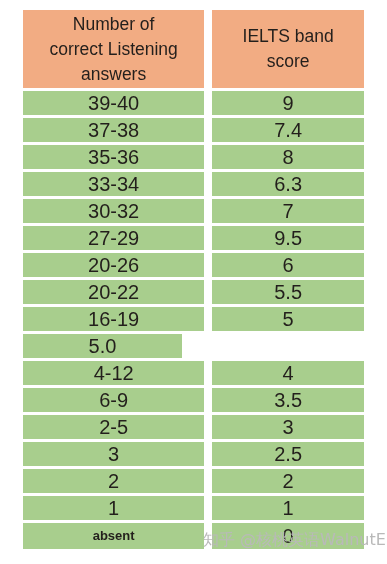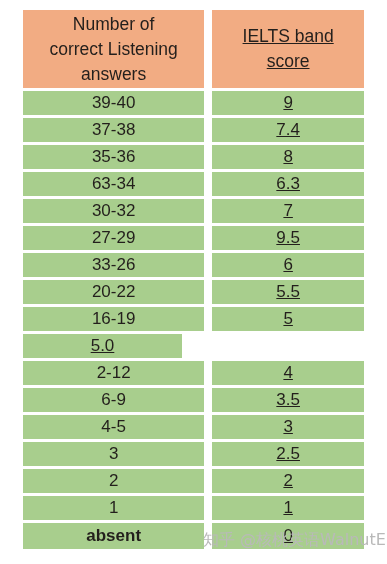--- a/index.html
+++ b/index.html
@@ -34,43 +34,43 @@
   .cell {
     box-sizing: border-box;
     display: flex;
     align-items: center;
     justify-content: center;
     text-align: center;
     color: #231f1c;
   }
 
   .col-left  { width: 190px; }
-  .col-right { width: 159px; text-decoration: underline; }
+  .col-right { width: 159px; }
 
   
   .header-row .cell {
     background: #f2ac83;
     height: 78px;
     font-size: 17.5px;
     line-height: 25px;
     padding: 0 4px;
     flex-direction: column;
   }
   .header-row .hline { display: block; white-space: nowrap; }
   .header-row .bold  { font-weight: normal; }
 
   
   .data-row .cell {
     background: #a8ce8d;
     height: 24px;
-    font-size: 17px;
+    font-size: 20px;
     line-height: 24px;
   }
   .data-row.last .cell { height: 26px; line-height: 26px; }
-  .data-row .cell.strong { font-weight: bold; font-size: 17px; }
+  .data-row .cell.strong { font-weight: bold; font-size: 13px; }
 
   
   #watermark {
     position: absolute;
     left: 203px;
     top: 530px;
     font-size: 16px;
     line-height: 20px;
     color: #b9b9b9;
     white-space: nowrap;
@@ -101,56 +101,56 @@
   </div>
   <div class="table-row data-row">
     <div class="cell col-left">37-38</div>
     <div class="cell col-right">7.4</div>
   </div>
   <div class="table-row data-row">
     <div class="cell col-left">35-36</div>
     <div class="cell col-right">8</div>
   </div>
   <div class="table-row data-row">
-    <div class="cell col-left">63-34</div>
+    <div class="cell col-left">33-34</div>
     <div class="cell col-right">6.3</div>
   </div>
   <div class="table-row data-row">
     <div class="cell col-left">30-32</div>
     <div class="cell col-right">7</div>
   </div>
   <div class="table-row data-row">
     <div class="cell col-left">27-29</div>
     <div class="cell col-right">9.5</div>
   </div>
   <div class="table-row data-row">
-    <div class="cell col-left">33-26</div>
+    <div class="cell col-left">20-26</div>
     <div class="cell col-right">6</div>
   </div>
   <div class="table-row data-row">
     <div class="cell col-left">20-22</div>
     <div class="cell col-right">5.5</div>
   </div>
   <div class="table-row data-row">
     <div class="cell col-left">16-19</div>
     <div class="cell col-right">5</div>
   </div>
   <div class="table-row data-row">
     <div class="cell col-right">5.0</div>
   </div>
   <div class="table-row data-row">
-    <div class="cell col-left">2-12</div>
+    <div class="cell col-left">4-12</div>
     <div class="cell col-right">4</div>
   </div>
   <div class="table-row data-row">
     <div class="cell col-left">6-9</div>
     <div class="cell col-right">3.5</div>
   </div>
   <div class="table-row data-row">
-    <div class="cell col-left">4-5</div>
+    <div class="cell col-left">2-5</div>
     <div class="cell col-right">3</div>
   </div>
   <div class="table-row data-row">
     <div class="cell col-left">3</div>
     <div class="cell col-right">2.5</div>
   </div>
   <div class="table-row data-row">
     <div class="cell col-left">2</div>
     <div class="cell col-right">2</div>
   </div>

